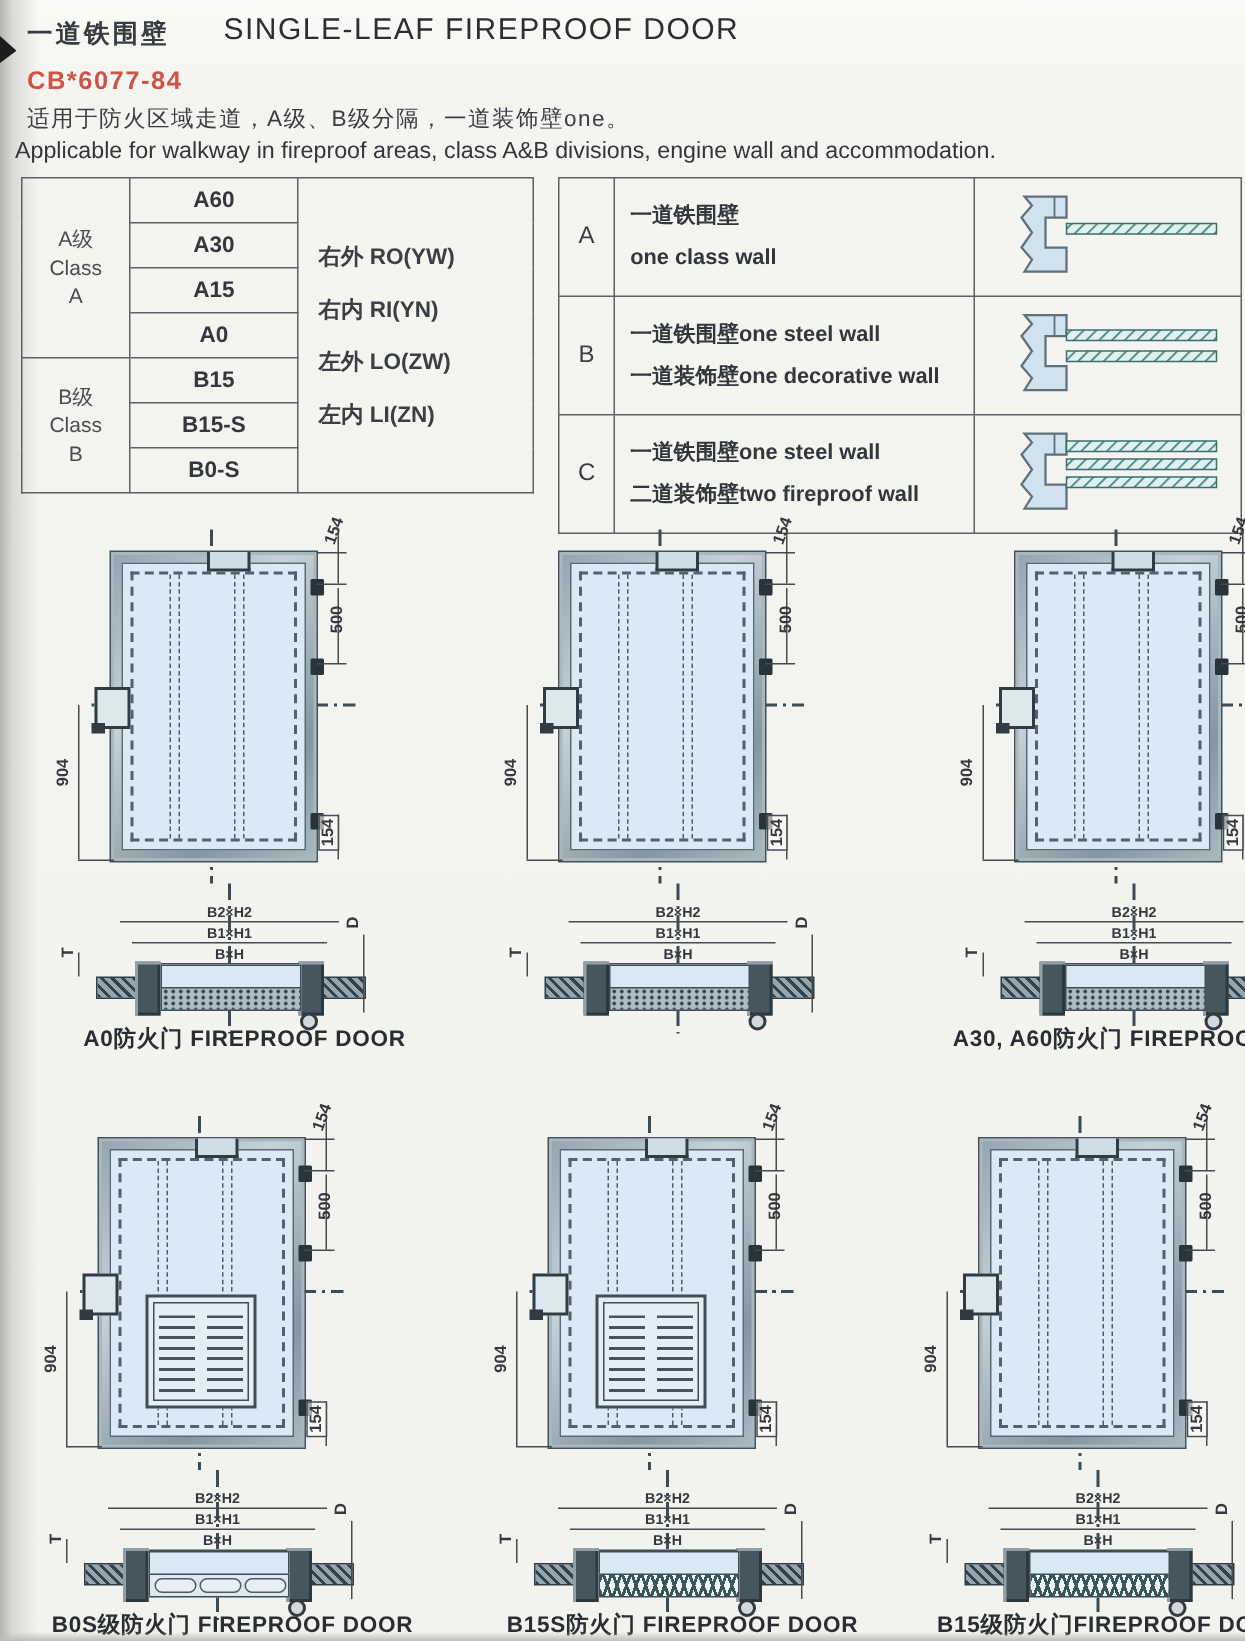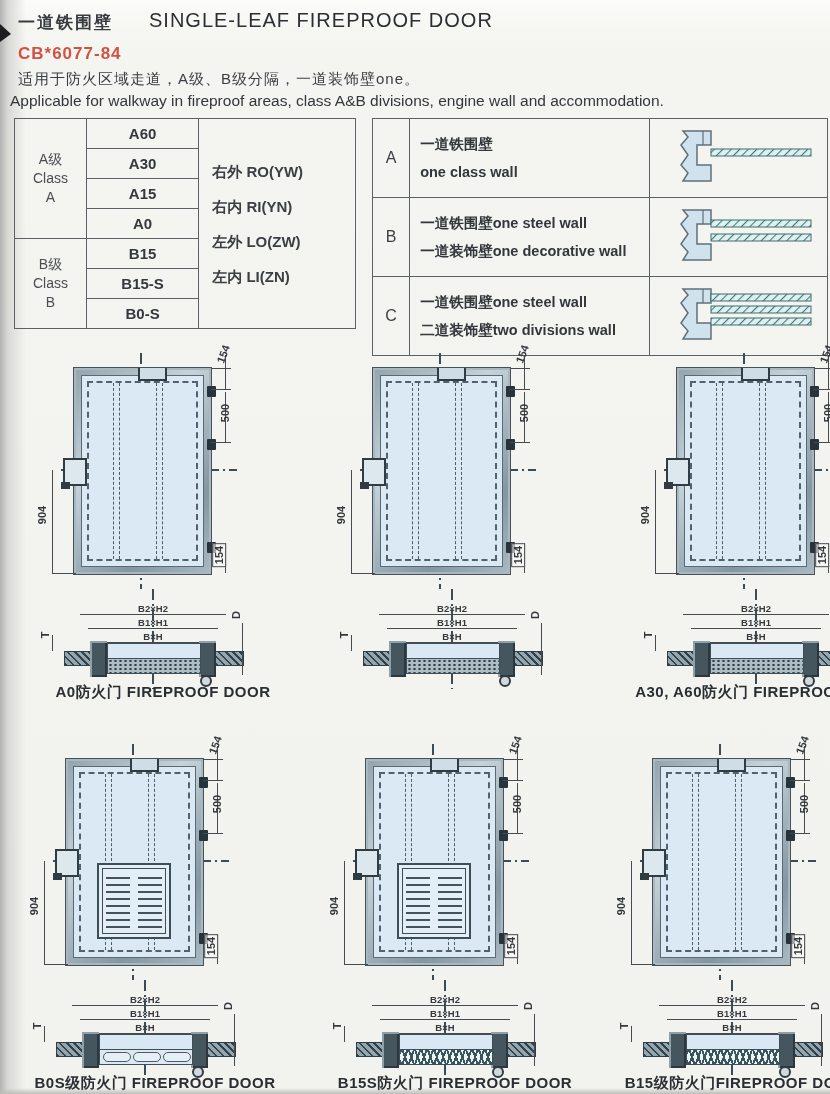--- a/index.html
+++ b/index.html
@@ -170,21 +170,21 @@
     <path d="M30,6 L58,6 L58,20 L44,20 L44,40 L58,40 L58,56 L30,56 L35,48 L28,40 L35,30 L28,20 L35,12 Z" fill="#cfe2ee" stroke="#5f7079" stroke-width="1.5"></path>
     <line x1="50" y1="6" x2="50" y2="20" stroke="#5f7079" stroke-width="1.2"></line>
     <rect x="58" y="16" width="100" height="7" fill="url(#h2)" stroke="#3f6d6d" stroke-width="1"></rect>
               <rect x="58" y="30" width="100" height="7" fill="url(#h2)" stroke="#3f6d6d" stroke-width="1"></rect>
             </svg></td>
     </tr>
     <tr>
       <td class="key">C</td>
       <td class="desc">
         <div>一道铁围壁one steel wall</div>
-        <div>二道装饰壁two divisions wall</div>
+        <div>二道装饰壁two fireproof wall</div>
       </td>
       <td class="diag"><svg width="170" height="62" viewBox="0 0 170 62">
     <defs>
                 <pattern id="h3" width="6" height="6" patternUnits="userSpaceOnUse" patternTransform="rotate(45)">
       <rect width="6" height="6" fill="#dff0f0"></rect>
       <line x1="0" y1="0" x2="0" y2="6" stroke="#3f7d7d" stroke-width="2.2"></line>
     </pattern>
               </defs>
     <path d="M30,6 L58,6 L58,20 L44,20 L44,40 L58,40 L58,56 L30,56 L35,48 L28,40 L35,30 L28,20 L35,12 Z" fill="#cfe2ee" stroke="#5f7079" stroke-width="1.5"></path>
     <line x1="50" y1="6" x2="50" y2="20" stroke="#5f7079" stroke-width="1.2"></line>

